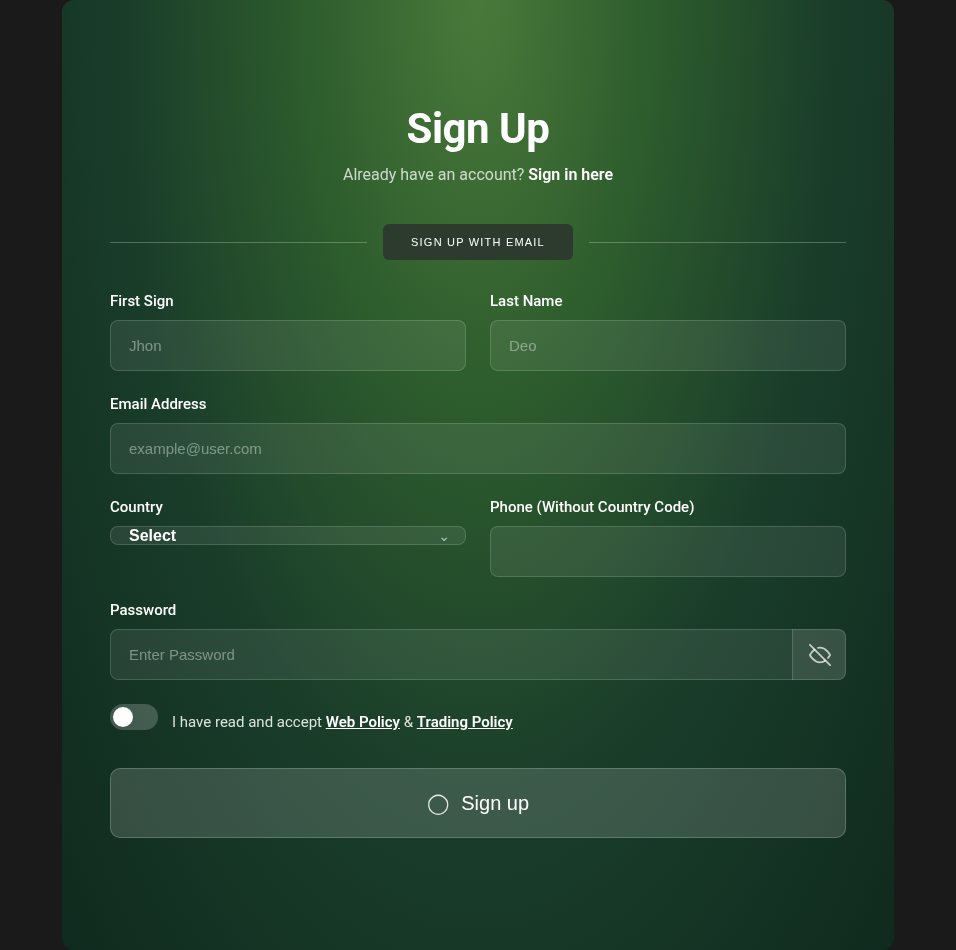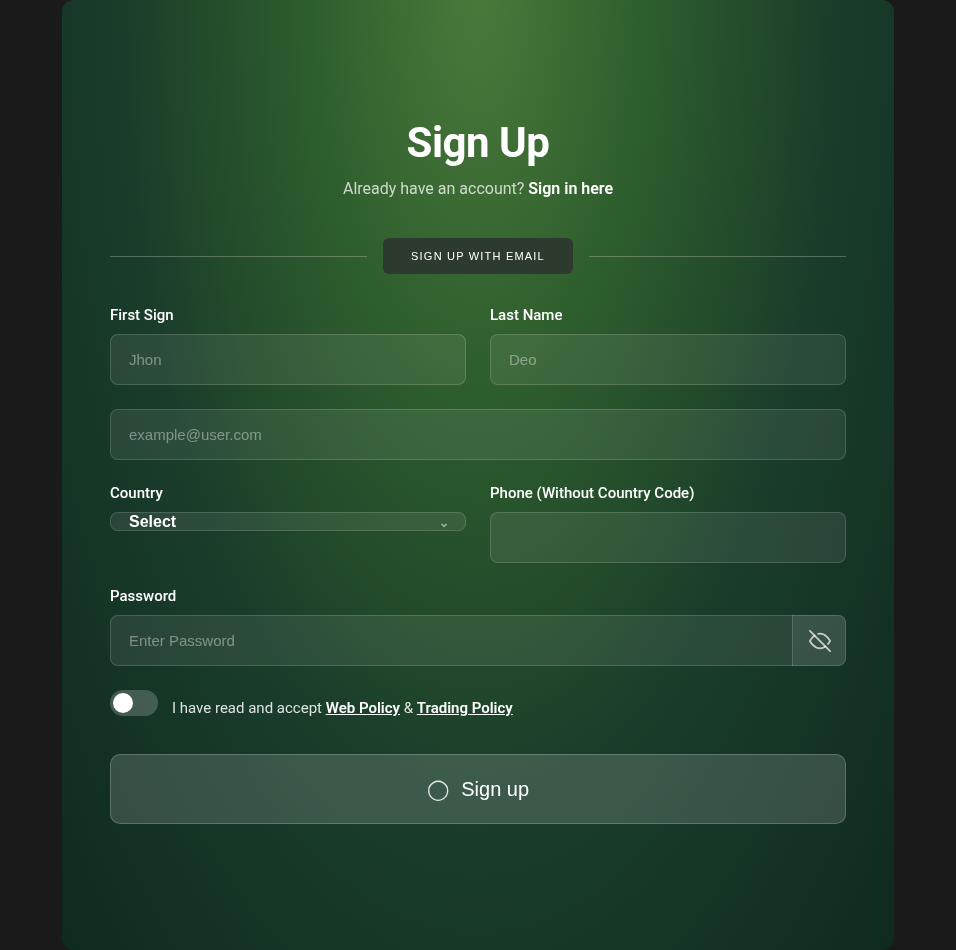--- a/index.html
+++ b/index.html
@@ -298,20 +298,21 @@
         <input type="text" placeholder="Jhon" style="">
       </div>
       <div class="form-group">
         <label>Last Name</label>
         <input type="text" placeholder="Deo" style="">
       </div>
     </div>
 
     <div class="form-row">
       <div class="form-group full-width">
+        <label>Email Address</label>
         <input type="email" placeholder="example@user.com" style="">
       </div>
     </div>
 
     <div class="form-row">
       <div class="form-group">
         <label>Country</label>
         <div class="select-wrapper">
           <select class="select-field">
             <option value="">Select</option>

